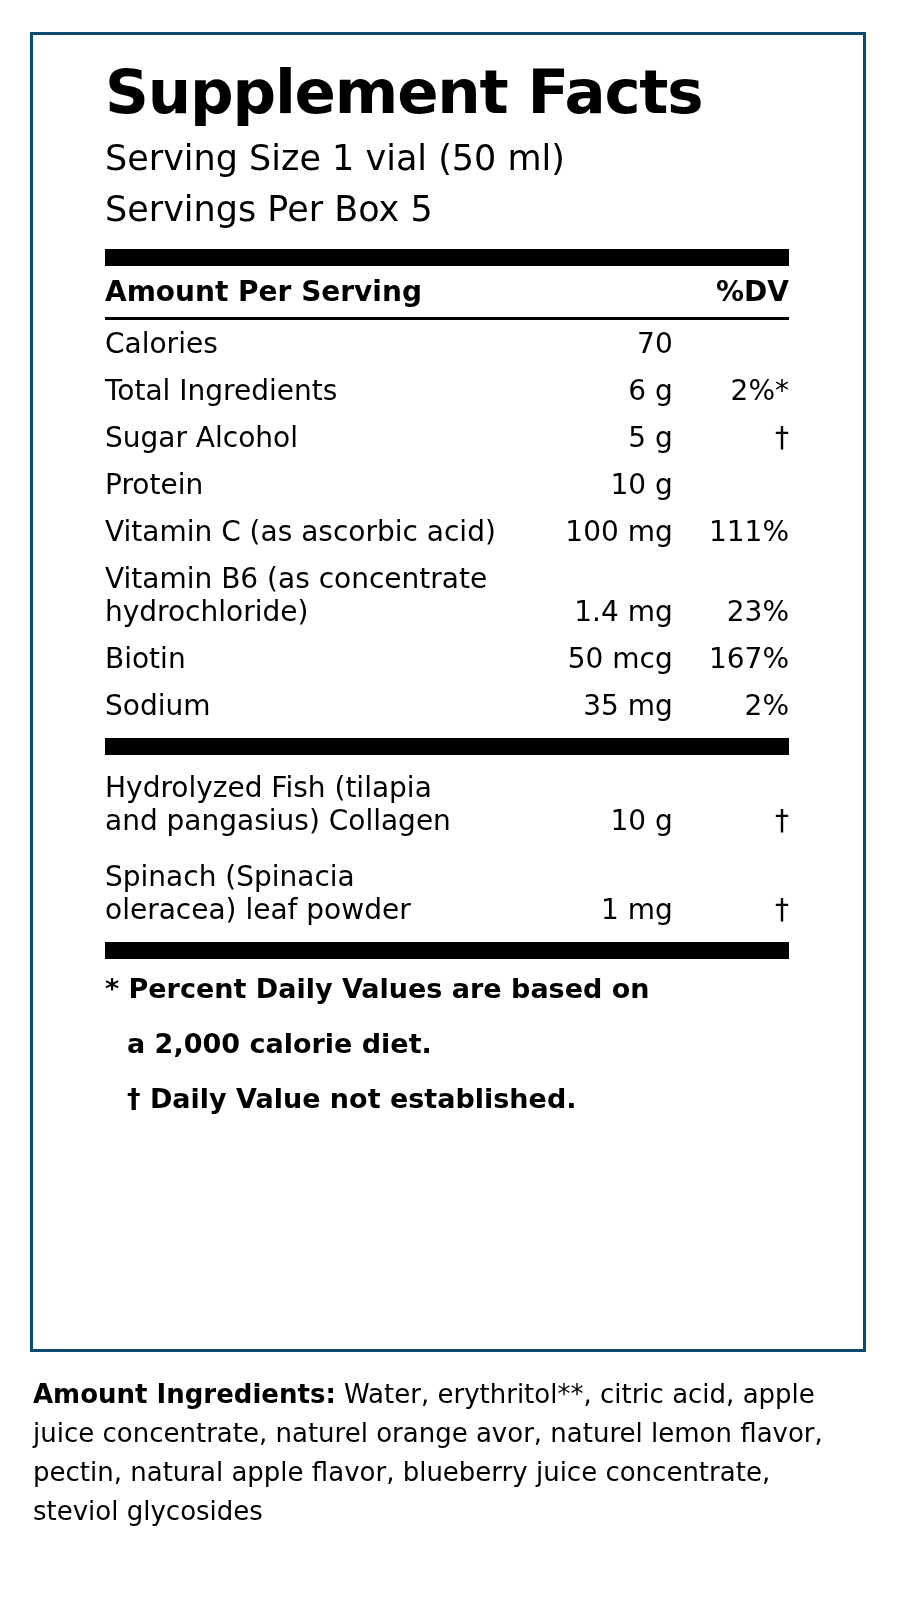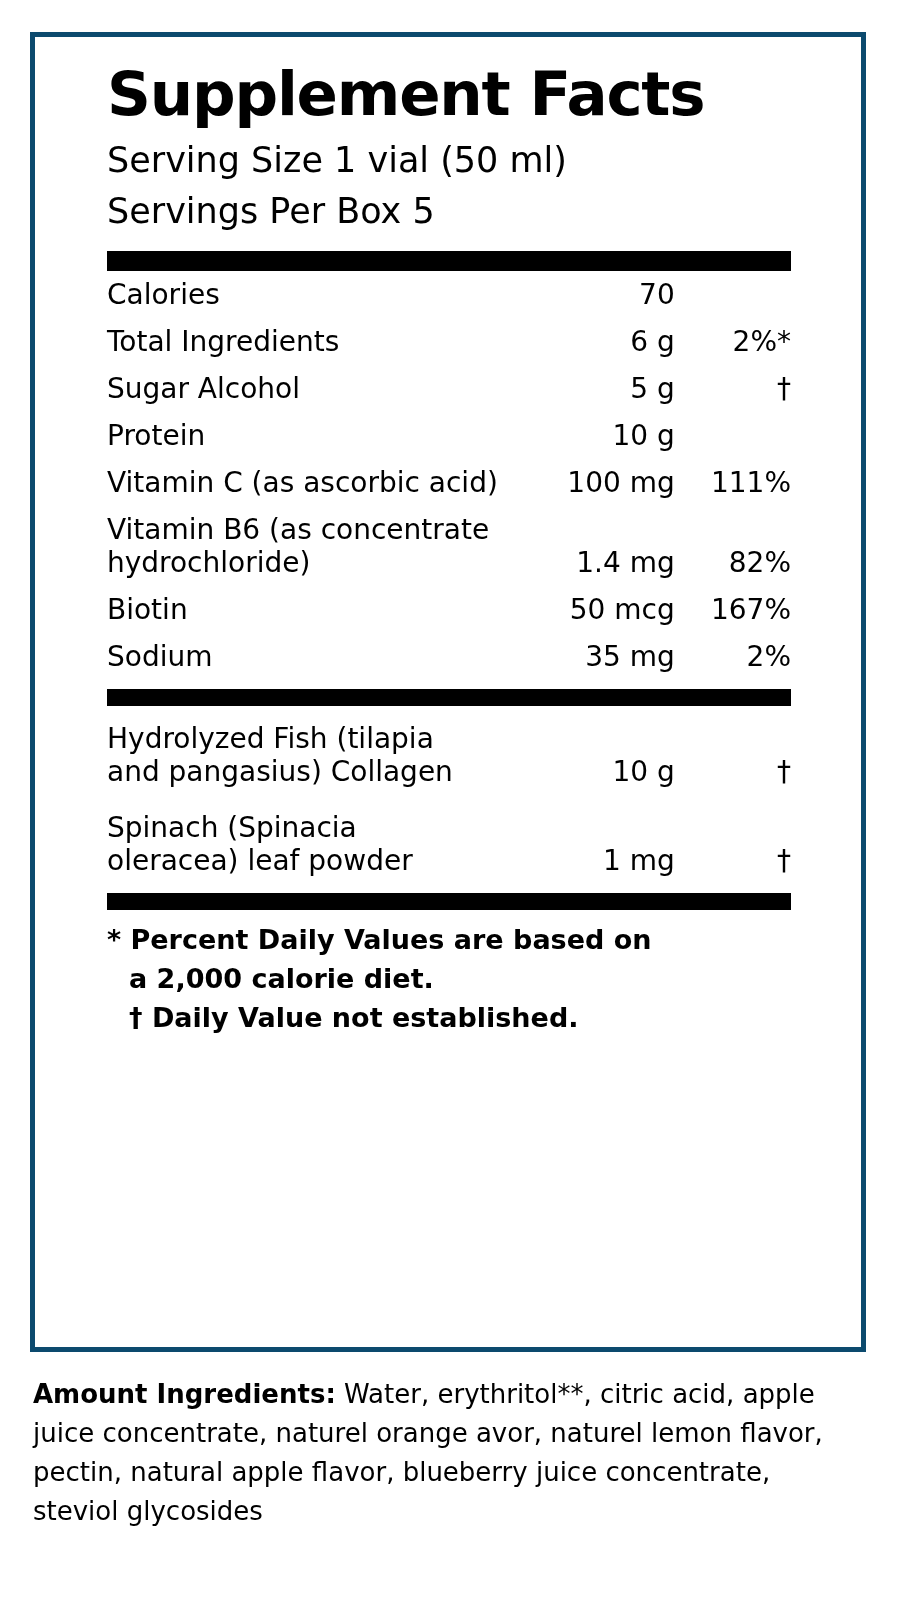--- a/index.html
+++ b/index.html
@@ -19,21 +19,21 @@
     left: 0; top: 0;
     width: 900px;
     height: 1600px;
   }
   .panel {
     position: absolute;
     left: 30px;
     top: 32px;
     width: 836px;
     height: 1320px;
-    border: 5px solid #0c4a6e;
+    border: 3px solid #0c4a6e;
     box-sizing: border-box;
   }
   .inner {
     position: absolute;
     left: 72px;
     top: 22px;
     width: 684px;
   }
   .title {
     font-size: 61px;
@@ -76,21 +76,21 @@
     padding-bottom: 9px;
   }
   .indent { padding-left: 36px; }
   .wrapname { white-space: normal; }
   .footnotes {
     font-size: 27px;
     line-height: 1.45;
     padding-top: 10px;
     font-weight: bold;
   }
-  .footnote-indent { padding-left: 22px; }
+  .footnote-indent { padding-left: 22px; margin-top: 16px; }
   .other {
     position: absolute;
     left: 33px;
     top: 1375px;
     width: 790px;
     font-size: 26px;
     line-height: 1.5;
   }
   .other b { font-weight: 700; }
   .bar-wrap { padding: 9px 0 0 0; }
@@ -105,20 +105,25 @@
 
       <div class="title">Supplement Facts</div>
 
       <div class="serving-line">Serving Size 1 vial (50 ml)</div>
       <div class="serving-line">Servings Per Box 5</div>
 
       <div class="rule-thick"></div>
 
       <table class="facts">
         <tbody>
+          <tr class="header">
+            <td class="name">Amount Per Serving</td>
+            <td class="amt"></td>
+            <td class="dv">%DV</td>
+          </tr>
           <tr>
             <td colspan="3" style="padding:0">
               <div class="rule-thin"></div>
             </td>
           </tr>
 
           <tr>
             <td class="name">Calories</td>
             <td class="amt">70</td>
             <td class="dv"></td>
@@ -145,21 +150,21 @@
 
           <tr>
             <td class="name">Vitamin C (as ascorbic acid)</td>
             <td class="amt">100 mg</td>
             <td class="dv">111%</td>
           </tr>
 
           <tr>
             <td class="name wrapname" style="padding-right:14px">Vitamin B6 (as concentrate hydrochloride)</td>
             <td class="amt">1.4 mg</td>
-            <td class="dv">82%</td>
+            <td class="dv">23%</td>
           </tr>
 
           <tr>
             <td class="name">Biotin</td>
             <td class="amt">50 mcg</td>
             <td class="dv">167%</td>
           </tr>
 
           <tr>
             <td class="name">Sodium</td>

